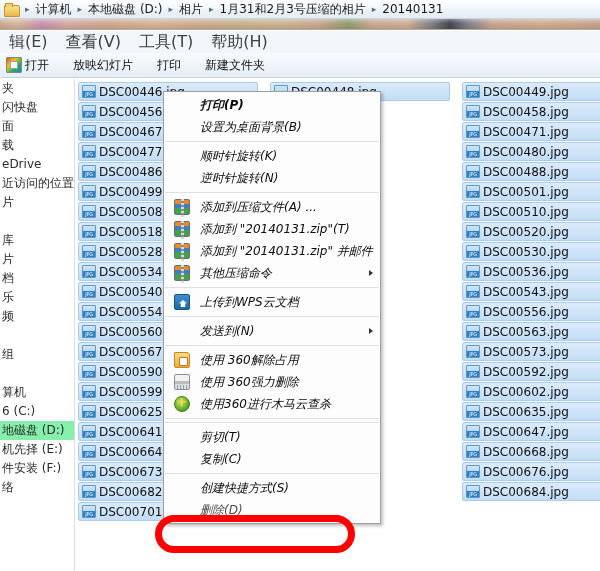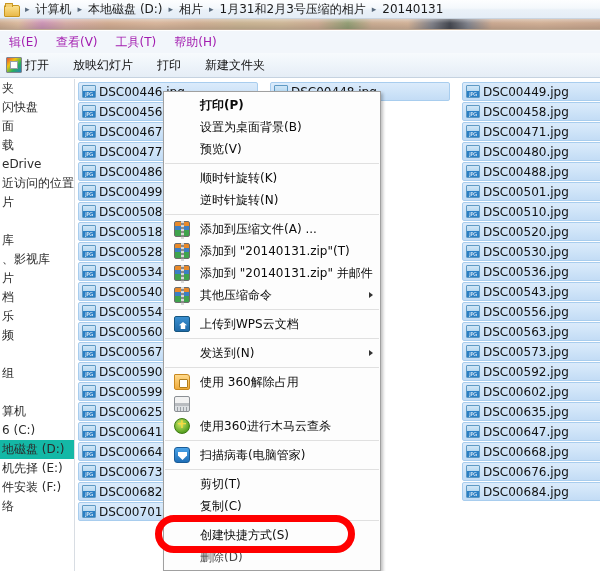--- a/index.html
+++ b/index.html
@@ -51,21 +51,21 @@
   #photostrip:after{
     content:""; position:absolute; left:0; top:0; width:100%; height:100%;
     background:linear-gradient(to bottom,rgba(255,255,255,.35),rgba(255,255,255,0) 40%,rgba(0,0,0,.12));
   }
 
   
   #menubar{
     position:absolute; left:0; top:31px; width:600px; height:22px;
     background:#f2f6fb; display:flex; align-items:center;
   }
-  .menu-item{ font-size:12px; padding:2px 9px; color:#a21caf; white-space:nowrap; }
+  .menu-item{ font-size:16px; padding:2px 9px; color:#404040; white-space:nowrap; }
 
   
   #toolbar{
     position:absolute; left:0; top:53px; width:600px; height:25px;
     background:linear-gradient(to bottom,#f7fafd 0%,#eef4fa 50%,#e5edf6 100%);
     border-bottom:1px solid #c5d2e0;
     display:flex; align-items:center; padding-left:6px;
   }
   .tb-ico{
     width:16px; height:16px; margin-right:3px; flex:0 0 auto; position:relative;
@@ -82,21 +82,21 @@
   
   #sidebar{
     position:absolute; left:0; top:79px; width:75px; height:492px;
     background:#fff; overflow:hidden;
     border-right:1px solid #d8dde3;
   }
   .sb-row{
     height:19px; line-height:19px; font-size:12px; color:#2b2b2b;
     padding-left:2px; white-space:nowrap; overflow:hidden;
   }
-  .sb-row.sel{ background:#14b8a6; }
+  .sb-row.sel{ background:#86efac; }
 
   
   #filepane{
     position:absolute; left:76px; top:79px; width:524px; height:492px;
     background:#fff; overflow:hidden;
   }
   .fcol{ position:absolute; top:3px; width:190px; }
   #col1{ left:2px; }
   #col2{ left:194px; }
   #col3{ left:386px; }
@@ -124,20 +124,21 @@
   #ctxmenu{
     position:absolute; left:163px; top:91px; width:218px;
     background:#fdfdfd; border:1px solid #a0a0a0;
     box-shadow:2px 2px 3px rgba(0,0,0,.25);
     padding:2px 0; z-index:40;
   }
   .mi{
     height:22px; display:flex; align-items:center; position:relative;
     padding-left:36px; padding-right:18px; font-size:12px; color:#0b0b0b;
     white-space:nowrap;
+    font-style:italic;
   }
   .mi.bold{ font-weight:bold; }
   .mi .micon{ position:absolute; left:10px; top:3px; width:16px; height:16px; }
   .mi .arrow{
     position:absolute; right:7px; top:8px; width:0; height:0;
     border-left:4px solid #333; border-top:3px solid transparent; border-bottom:3px solid transparent;
   }
   .msep{ height:1px; background:#e0e0e0; margin:3px 1px; }
   .mi.fade{ color:#4a4a4a; }
 
@@ -235,21 +236,20 @@
 <div id="sidebar">
     <div class="sb-row">夹</div>
     <div class="sb-row">闪快盘</div>
     <div class="sb-row">面</div>
     <div class="sb-row">载</div>
     <div class="sb-row">eDrive</div>
     <div class="sb-row">近访问的位置</div>
     <div class="sb-row">片</div>
     <div class="sb-row"></div>
     <div class="sb-row">库</div>
-    <div class="sb-row">、影视库</div>
     <div class="sb-row">片</div>
     <div class="sb-row">档</div>
     <div class="sb-row">乐</div>
     <div class="sb-row">频</div>
     <div class="sb-row"></div>
     <div class="sb-row">组</div>
     <div class="sb-row"></div>
     <div class="sb-row">算机</div>
     <div class="sb-row">6 (C:)</div>
     <div class="sb-row sel">地磁盘 (D:)</div>
@@ -443,23 +443,20 @@
     </div>
 </div>
 
 <div id="ctxmenu">
     <div class="mi bold">
       <span>打印(P)</span>
     </div>
     <div class="mi">
       <span>设置为桌面背景(B)</span>
     </div>
-    <div class="mi">
-      <span>预览(V)</span>
-    </div>
     <div class="msep"></div>
     <div class="mi">
       <span>顺时针旋转(K)</span>
     </div>
     <div class="mi">
       <span>逆时针旋转(N)</span>
     </div>
     <div class="msep"></div>
     <div class="mi">
       <span class="micon ic-zip"></span>
@@ -488,30 +485,27 @@
       <span>发送到(N)</span>
       <span class="arrow"></span>
     </div>
     <div class="msep"></div>
     <div class="mi">
       <span class="micon ic-folder360"></span>
       <span>使用 360解除占用</span>
     </div>
     <div class="mi">
       <span class="micon ic-shred"></span>
+      <span>使用 360强力删除</span>
     </div>
     <div class="mi">
       <span class="micon ic-360green"></span>
       <span>使用360进行木马云查杀</span>
     </div>
     <div class="msep"></div>
-    <div class="mi">
-      <span class="micon ic-qq"></span>
-      <span>扫描病毒(电脑管家)</span>
-    </div>
     <div class="msep"></div>
     <div class="mi">
       <span>剪切(T)</span>
     </div>
     <div class="mi">
       <span>复制(C)</span>
     </div>
     <div class="msep"></div>
     <div class="mi">
       <span>创建快捷方式(S)</span>

